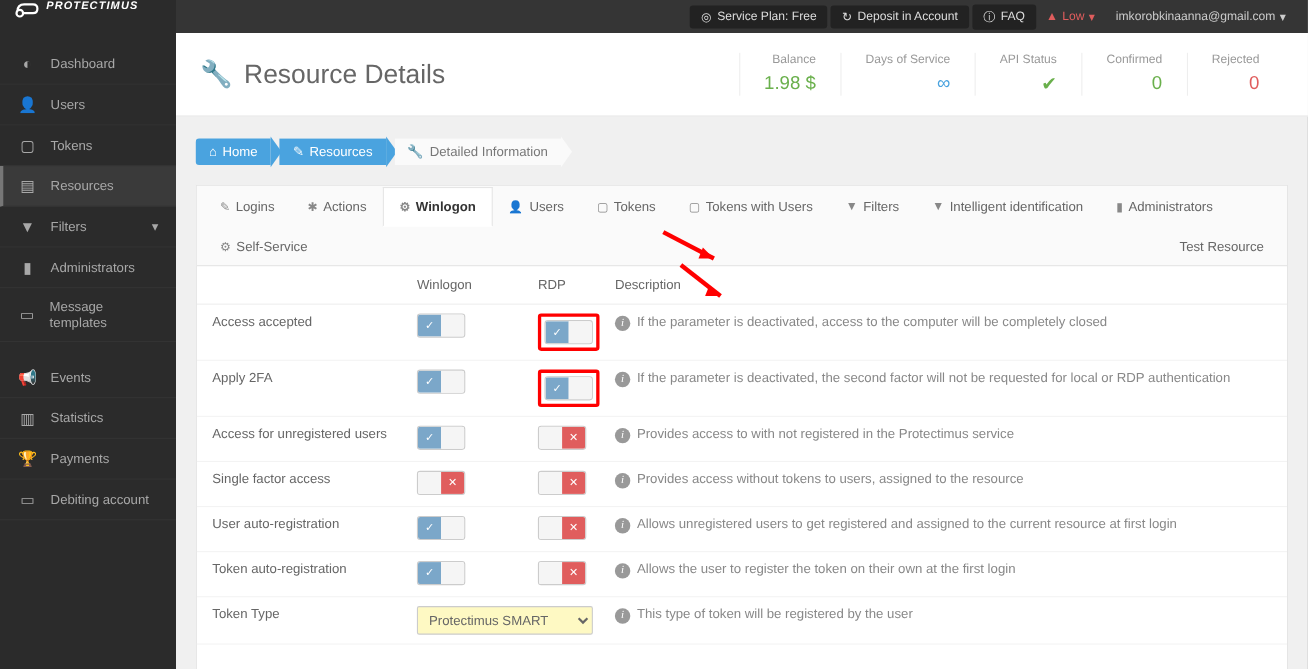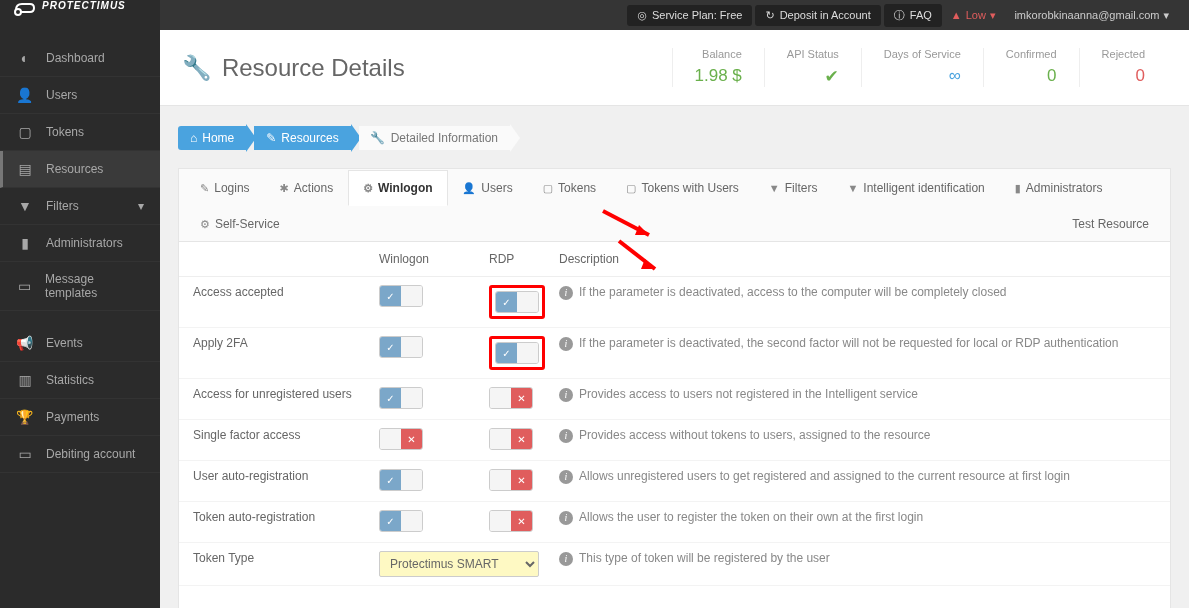--- a/index.html
+++ b/index.html
@@ -152,26 +152,26 @@
       <div class="page-title">
         <span style="color:#bbb">🔧</span>
         <span>Resource Details</span>
       </div>
       <div class="kpis" id="kpis">
           <div class="kpi">
             <div class="kpi-label">Balance</div>
             <div class="kpi-val val-green">1.98 $</div>
           </div>
           <div class="kpi">
+            <div class="kpi-label">Days of Service</div>
+            <div class="kpi-val val-blue">∞</div>
+          </div>
+          <div class="kpi">
             <div class="kpi-label">API Status</div>
             <div class="kpi-val val-green">✔</div>
-          </div>
-          <div class="kpi">
-            <div class="kpi-label">Days of Service</div>
-            <div class="kpi-val val-blue">∞</div>
           </div>
           <div class="kpi">
             <div class="kpi-label">Confirmed</div>
             <div class="kpi-val val-green">0</div>
           </div>
           <div class="kpi">
             <div class="kpi-label">Rejected</div>
             <div class="kpi-val val-red">0</div>
           </div>
         </div>
@@ -276,21 +276,21 @@
               <div class="tbl-row">
                 <div class="col-label">Access for unregistered users</div>
     <div class="col-win"><span class="toggle on">
                     <span class="th">✓</span>
                     <span class="th"></span>
                   </span></div>
     <div class="col-rdp"><span class="toggle off">
                     <span class="th"></span>
                     <span class="th">✕</span>
                   </span></div>
-    <div class="col-desc"><span class="info-ic">i</span><span class="desc-text">Provides access to users not registered in the Intelligent service</span></div>
+    <div class="col-desc"><span class="info-ic">i</span><span class="desc-text">Provides access to with not registered in the Protectimus service</span></div>
               </div>
               <div class="tbl-row">
                 <div class="col-label">Single factor access</div>
     <div class="col-win"><span class="toggle off">
                     <span class="th"></span>
                     <span class="th">✕</span>
                   </span></div>
     <div class="col-rdp"><span class="toggle off">
                     <span class="th"></span>
                     <span class="th">✕</span>

